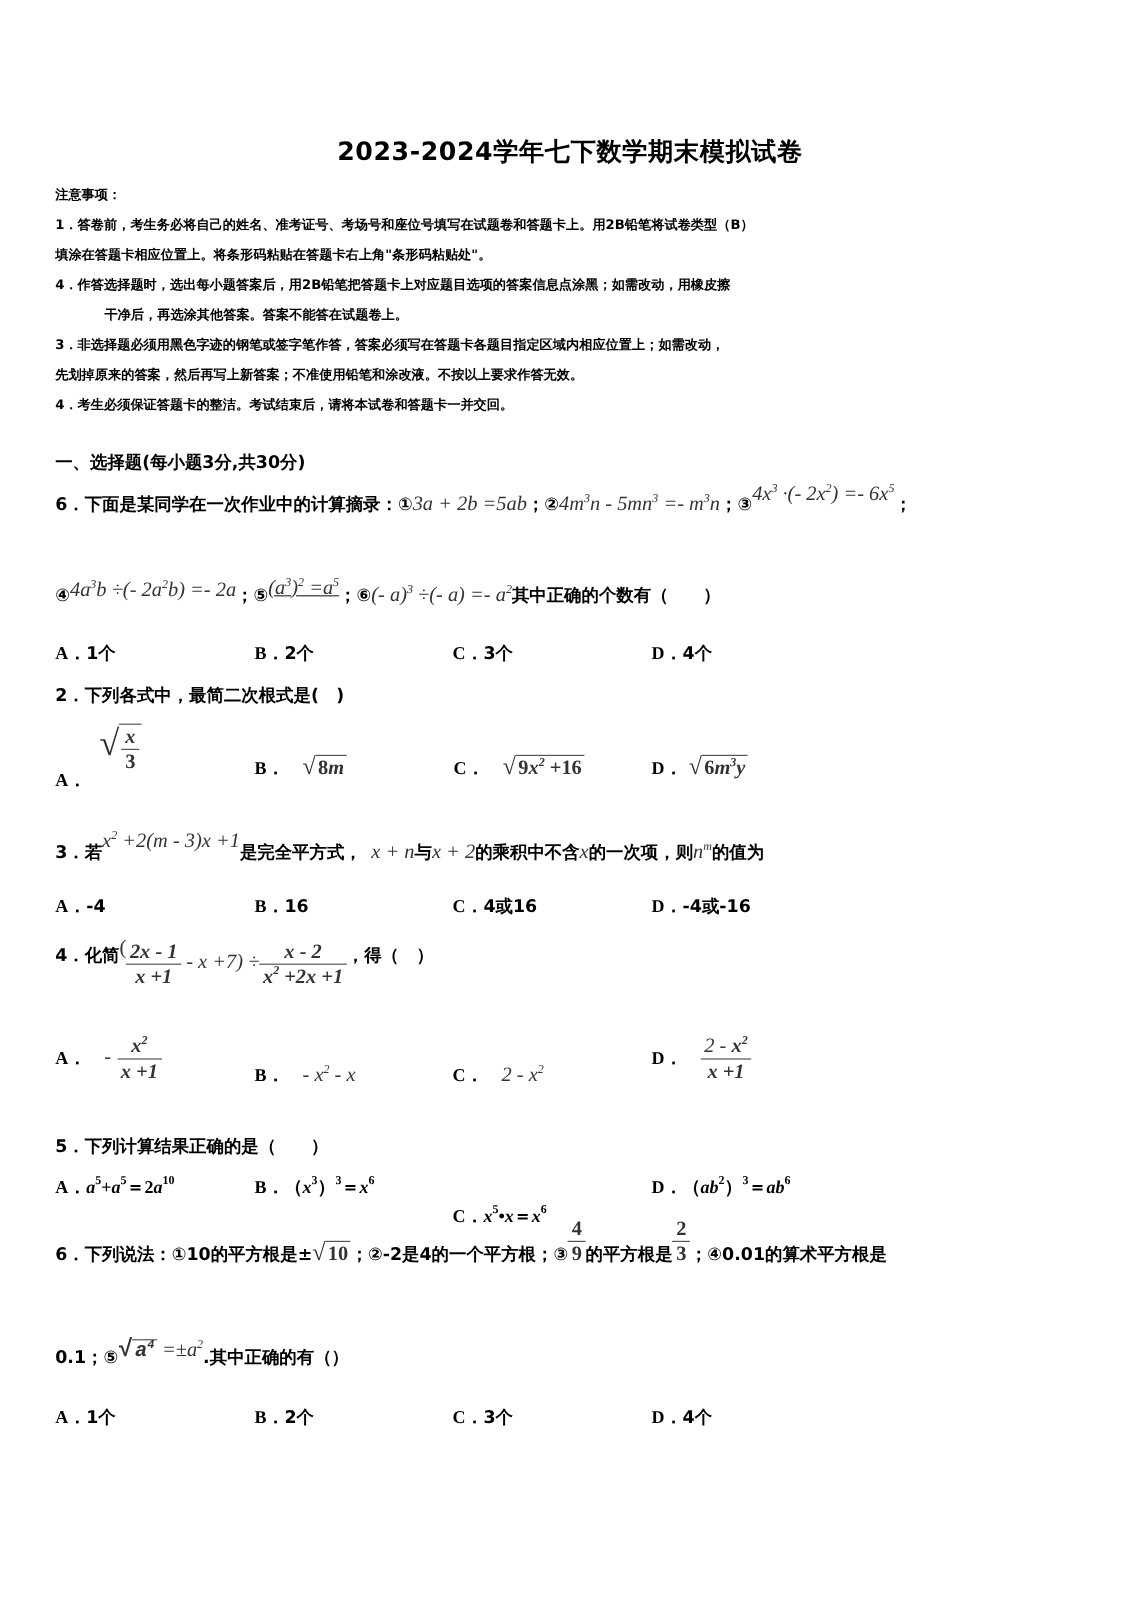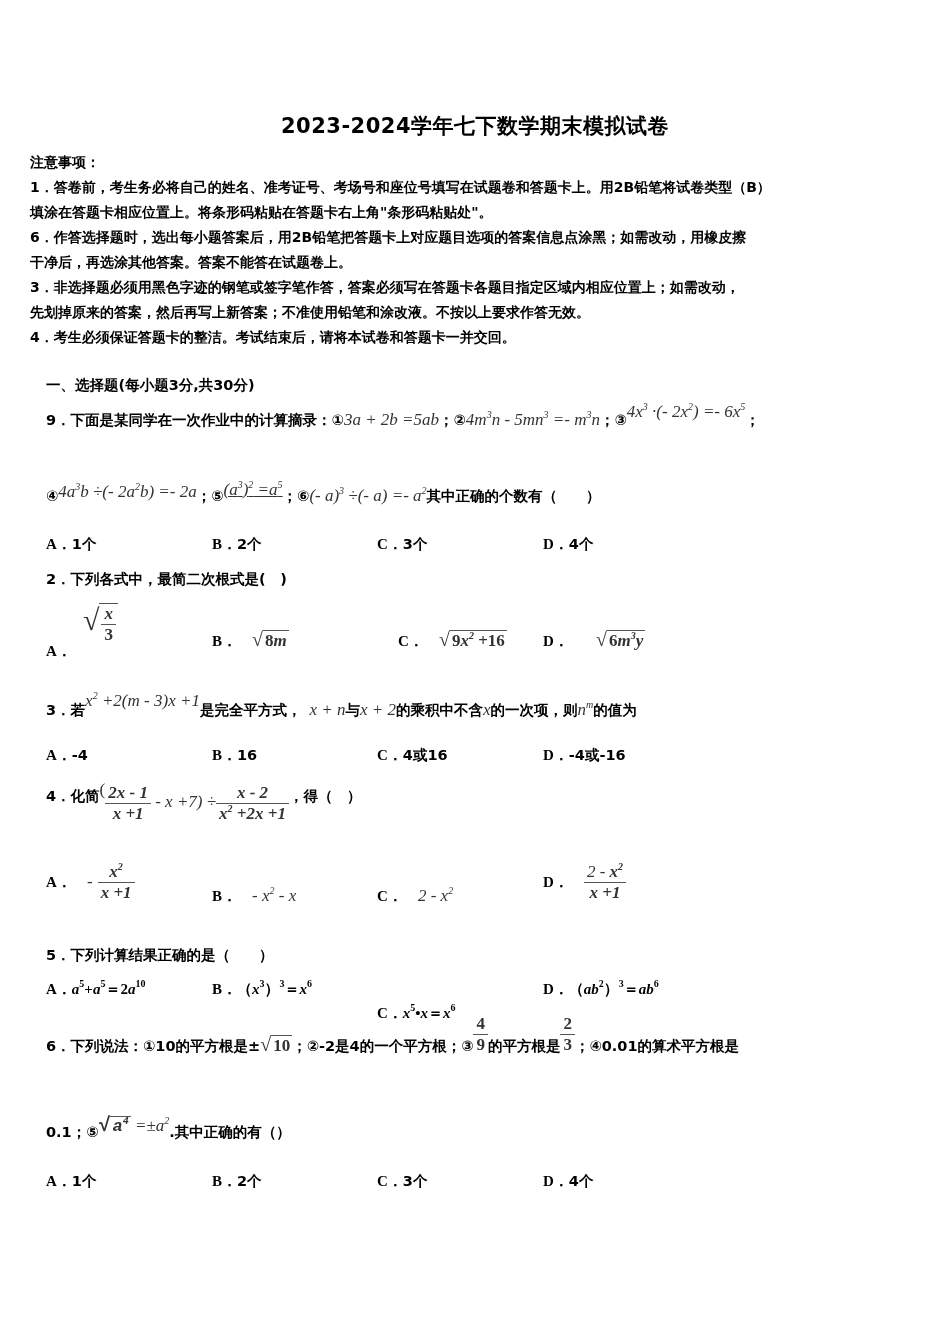--- a/index.html
+++ b/index.html
@@ -1,20 +1,20 @@
 <!DOCTYPE html>
 <html><head>
 <meta charset="utf-8">
 <style>
   html, body { margin:0; padding:0; background:#ffffff; }
   body { width:950px; height:1344px; position:relative; overflow:hidden;
          font-family:"DejaVu Sans", sans-serif; color:#000; }
   .abs { position:absolute; white-space:nowrap; }
   .title { left:0; width:950px; top:112px; text-align:center; font-size:21px; font-weight:bold; letter-spacing:0.5px; }
-  .notice { font-size:14px; left:30px; line-height:25px; }
+  .notice { font-size:11px; left:46px; line-height:25px; }
   .bold { font-weight:bold; }
   .q { font-size:14.5px; font-weight:bold; }
   .m { font-family:"Liberation Serif", serif; font-style:italic; font-weight:normal; font-size:17px; color:#333; }
   .mn { font-family:"Liberation Serif", serif; font-weight:normal; font-size:17px; color:#333; }
   sup { font-size:10px; vertical-align:7px; line-height:0; }
   .opt { font-size:14.5px; font-weight:bold; }
   .optlbl { font-family:"Liberation Serif", serif; font-weight:bold; font-size:15px; }
   .frac { display:inline-block; vertical-align:middle; text-align:center; font-family:"Liberation Serif", serif; font-style:italic; font-size:17px; color:#333; }
   .frac .n { display:block; padding:0 3px; border-bottom:1px solid #555; line-height:20px; }
   .frac .d { display:block; padding:0 3px; line-height:20px; }
@@ -24,51 +24,51 @@
 </style>
 </head>
 <body>
 
 <div class="abs title">2023-2024学年七下数学期末模拟试卷</div>
 
 <div>
   <div class="abs notice bold" style="top:150px;">注意事项：</div>
   <div class="abs notice bold" style="top:175px;">1．答卷前，考生务必将自己的姓名、准考证号、考场号和座位号填写在试题卷和答题卡上。用2B铅笔将试卷类型（B）</div>
   <div class="abs notice bold" style="top:200px;">填涂在答题卡相应位置上。将条形码粘贴在答题卡右上角"条形码粘贴处"。</div>
-  <div class="abs notice bold" style="top:225px;">6．作答选择题时，选出每小题答案后，用2B铅笔把答题卡上对应题目选项的答案信息点涂黑；如需改动，用橡皮擦</div>
-  <div class="abs notice bold" style="top:250px;">干净后，再选涂其他答案。答案不能答在试题卷上。</div>
+  <div class="abs notice bold" style="top:225px;">4．作答选择题时，选出每小题答案后，用2B铅笔把答题卡上对应题目选项的答案信息点涂黑；如需改动，用橡皮擦</div>
+  <div class="abs notice bold" style="top:250px;margin-left:41px;">干净后，再选涂其他答案。答案不能答在试题卷上。</div>
   <div class="abs notice bold" style="top:275px;">3．非选择题必须用黑色字迹的钢笔或签字笔作答，答案必须写在答题卡各题目指定区域内相应位置上；如需改动，</div>
   <div class="abs notice bold" style="top:300px;">先划掉原来的答案，然后再写上新答案；不准使用铅笔和涂改液。不按以上要求作答无效。</div>
   <div class="abs notice bold" style="top:325px;">4．考生必须保证答题卡的整洁。考试结束后，请将本试卷和答题卡一并交回。</div>
 </div>
 
 <div class="abs q" style="left:46px; top:376px;">一、选择题(每小题3分,共30分)</div>
 
 <div class="abs q" style="left:46px; top:410px;">
-  <span>9．下面是某同学在一次作业中的计算摘录：</span><span>①</span><span class="m">3a + 2b =5ab</span><span>；②</span><span class="m">4m<sup>3</sup>n - 5mn<sup>3</sup> =- m<sup>3</sup>n</span><span>；③</span><span class="m" style="position:relative; top:-8px;">4x<sup>3</sup> ·(- 2x<sup>2</sup>) =- 6x<sup>5</sup></span><span>；</span>
+  <span>6．下面是某同学在一次作业中的计算摘录：</span><span>①</span><span class="m">3a + 2b =5ab</span><span>；②</span><span class="m">4m<sup>3</sup>n - 5mn<sup>3</sup> =- m<sup>3</sup>n</span><span>；③</span><span class="m" style="position:relative; top:-8px;">4x<sup>3</sup> ·(- 2x<sup>2</sup>) =- 6x<sup>5</sup></span><span>；</span>
 </div>
 <div class="abs q" style="left:46px; top:486px;">
   <span>④</span><span class="m" style="position:relative; top:-4px;">4a<sup>3</sup>b ÷(- 2a<sup>2</sup>b) =- 2a</span><span>；⑤</span><span class="m" style="position:relative; top:-6px;text-decoration:underline;">(a<sup>3</sup>)<sup>2</sup> =a<sup>5</sup></span><span>；⑥</span><span class="m">(- a)<sup>3</sup> ÷(- a) =- a<sup>2</sup></span><span>其中正确的个数有（　　）</span>
 </div>
 <div>
   <div class="abs opt" style="left:46px; top:535px;"><span class="optlbl">A．</span><span>1个</span></div>
   <div class="abs opt" style="left:212px; top:535px;"><span class="optlbl">B．</span><span>2个</span></div>
   <div class="abs opt" style="left:377px; top:535px;"><span class="optlbl">C．</span><span>3个</span></div>
   <div class="abs opt" style="left:543px; top:535px;"><span class="optlbl">D．</span><span>4个</span></div>
 </div>
 
 <div class="abs q" style="left:46px; top:570px;">2．下列各式中，最简二次根式是(　)</div>
 <div>
   <div class="abs opt" style="left:46px; top:603px;">
     <span class="optlbl" style="position:relative; top:26px;">A．</span>
     <span class="sqrt" style="margin-left:6px;"><span class="rad" style="font-size:30px;">√</span><span class="frac under" style="vertical-align:top;"><span class="n" style="border-bottom:1px solid #555;">x</span><span class="d" style="font-style:normal;">3</span></span></span>
   </div>
   <div class="abs opt" style="left:212px; top:628px;"><span class="optlbl">B．</span> <span class="sqrt" style="margin-left:10px;"><span class="rad">√</span><span class="under"><span style="font-style:normal;">8</span>m</span></span></div>
-  <div class="abs opt" style="left:398px; top:628px;text-align:center;"><span class="optlbl">C．</span> <span class="sqrt" style="margin-left:10px;"><span class="rad">√</span><span class="under"><span style="font-style:normal;">9</span>x<sup>2</sup> <span style="font-style:normal;">+16</span></span></span></div>
-  <div class="abs opt" style="left:543px; top:628px;"><span class="optlbl">D．</span> <span class="sqrt" style="margin-left:22px;text-align:right;"><span class="rad">√</span><span class="under"><span style="font-style:normal;">6</span>m<sup>3</sup>y</span></span></div>
+  <div class="abs opt" style="left:378px; top:628px;text-align:center;"><span class="optlbl">C．</span> <span class="sqrt" style="margin-left:10px;"><span class="rad">√</span><span class="under"><span style="font-style:normal;">9</span>x<sup>2</sup> <span style="font-style:normal;">+16</span></span></span></div>
+  <div class="abs opt" style="left:543px; top:628px;"><span class="optlbl">D．</span> <span class="sqrt" style="margin-left:0;text-align:right;"><span class="rad">√</span><span class="under"><span style="font-style:normal;">6</span>m<sup>3</sup>y</span></span></div>
 </div>
 
 <div class="abs q" style="left:46px; top:700px;">
   <span>3．若</span><span class="m" style="position:relative; top:-9px;">x<sup>2</sup> <span class="mn">+2(</span>m <span class="mn">- 3)</span>x <span class="mn">+1</span></span><span>是完全平方式，</span><span class="m" style="margin-left:8px;">x + n</span><span>与</span><span class="m">x + 2</span><span>的乘积中不含</span><span class="m">x</span><span>的一次项，则</span><span class="m">n<sup>m</sup></span><span>的值为</span>
 </div>
 <div>
   <div class="abs opt" style="left:46px; top:746px;"><span class="optlbl">A．</span><span>-4</span></div>
   <div class="abs opt" style="left:212px; top:746px;"><span class="optlbl">B．</span><span>16</span></div>
   <div class="abs opt" style="left:377px; top:746px;"><span class="optlbl">C．</span><span>4或16</span></div>
   <div class="abs opt" style="left:543px; top:746px;"><span class="optlbl">D．</span><span>-4或-16</span></div>

